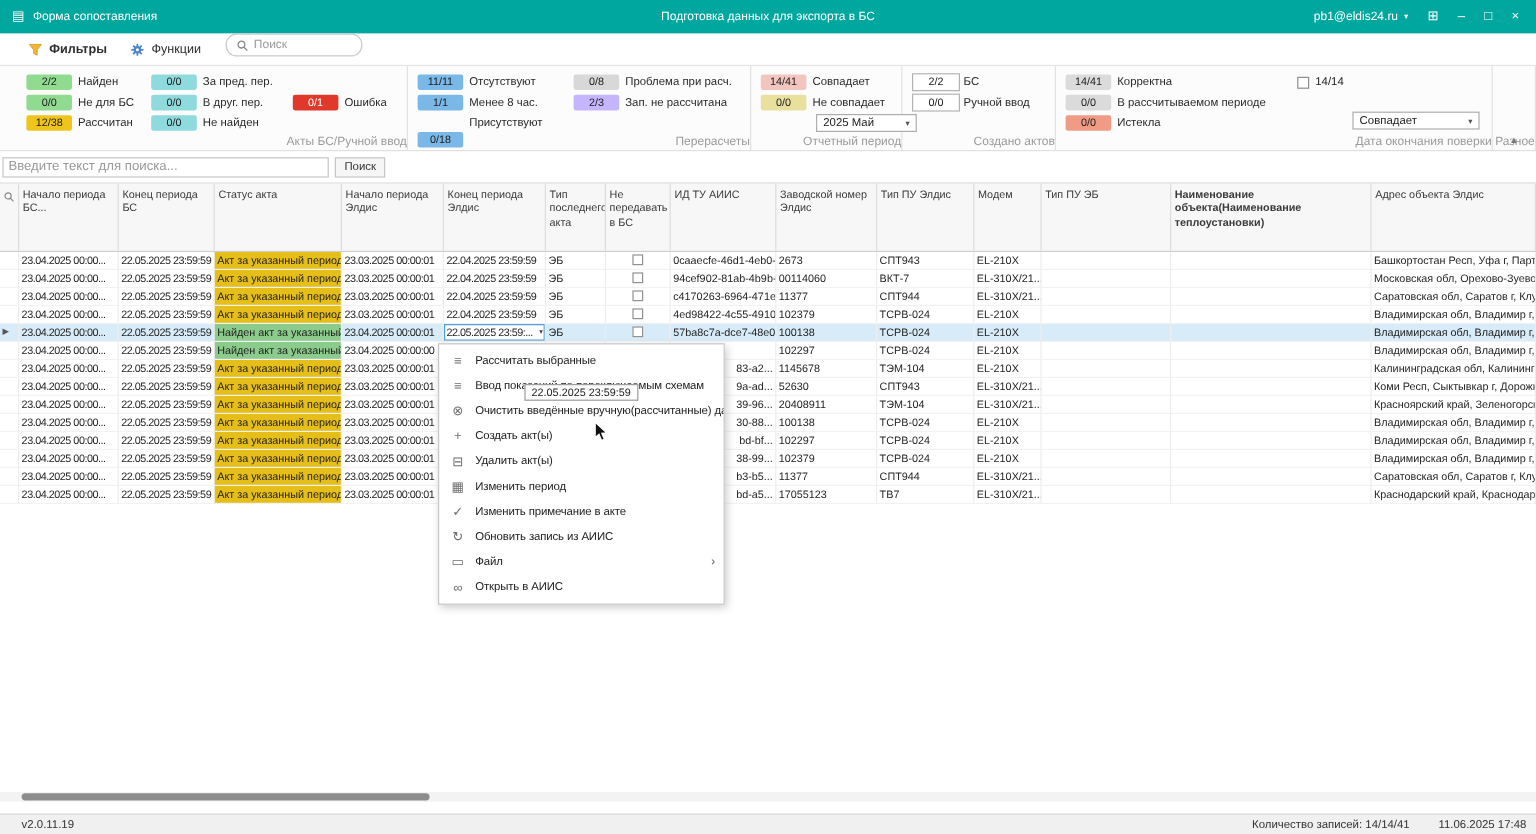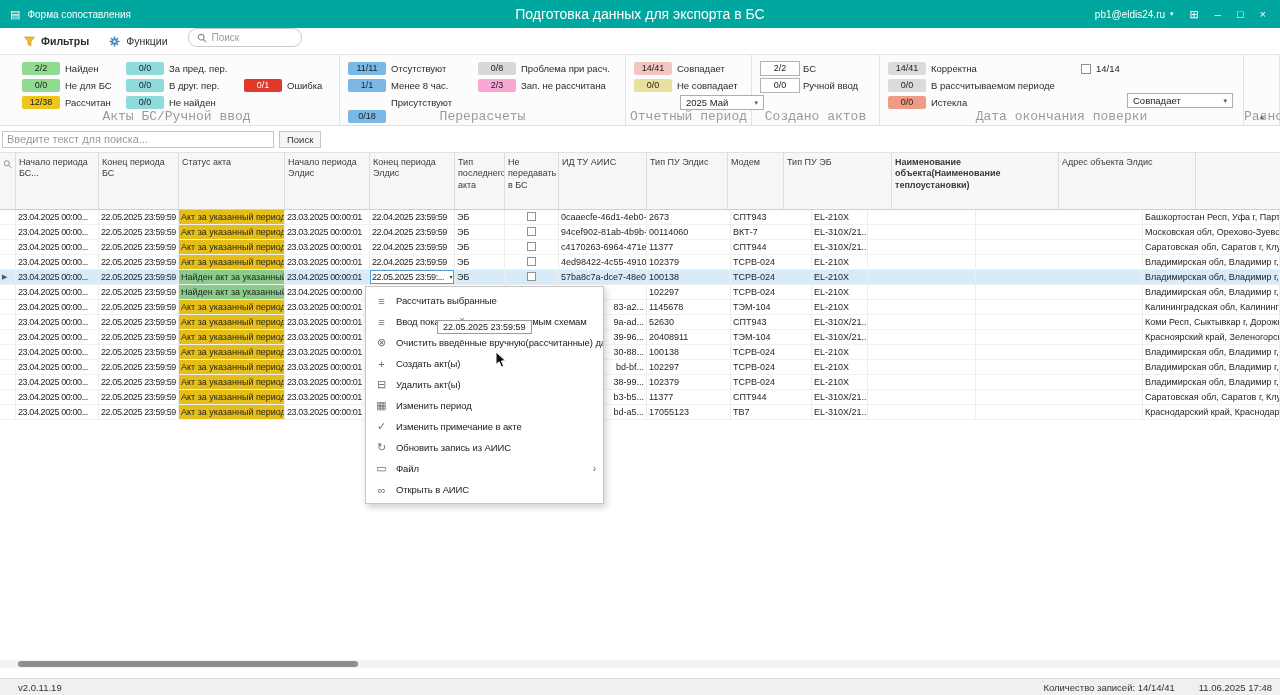--- a/index.html
+++ b/index.html
@@ -1,34 +1,34 @@
 <!DOCTYPE html>
 <html style="--brand: #00A79E; --status-pending: #E6BE1A; --status-found: #8BCB8B; --row-selected: #D8EBF8;"><head>
 <meta charset="utf-8">
 <style>
   html,body{margin:0;padding:0;background:#ddd;}
   .app{position:relative;width:1280px;height:695px;background:#fff;font-family:"Liberation Sans",sans-serif;overflow:hidden;color:#222;}
   
   .titlebar{position:absolute;top:0;left:0;right:0;height:28px;background:var(--brand,#00A79E);color:#fff;display:flex;align-items:center;}
   .tb-left{display:flex;align-items:center;gap:7px;padding-left:10px;font-size:10px;}
   .app-icon{font-size:11px;line-height:1;}
-  .tb-center{position:absolute;left:50%;transform:translateX(-50%);font-size:14px;white-space:nowrap;}
+  .tb-center{position:absolute;left:50%;transform:translateX(-50%);font-size:10px;white-space:nowrap;}
   .tb-right{margin-left:auto;display:flex;align-items:center;gap:16px;padding-right:14px;font-size:10px;}
   .tb-btn{font-size:11px;line-height:1;}
   .usr{display:flex;align-items:center;gap:5px;}
   .caret-dn{font-size:7px;}
   
   .ribbon{position:absolute;top:28px;left:0;right:0;height:27px;background:#fff;border-bottom:1px solid #e4e4e4;display:flex;gap:20px;padding-left:24px;box-sizing:border-box;}
   .rtab{display:flex;align-items:center;gap:6px;font-size:10.5px;color:#2e2e2e;}
   .rtab.active{font-weight:bold;}
   .rsearch{width:96px;height:17px;border:1px solid #c9c9c9;border-radius:9px;display:flex;align-items:center;gap:5px;padding:0 8px;color:#9a9a9a;font-size:10px;}
   
   .fpanel{position:absolute;top:55px;left:0;right:0;height:71px;background:#fcfcfc;border-bottom:1px solid #e0e0e0;display:flex;padding-left:14px;box-sizing:border-box;}
   .fgroup{position:relative;border-right:1px solid #e2e2e2;padding:5px 10px 12px 8px;box-sizing:border-box;}
-  .fg-title{position:absolute;bottom:1px;left:0;right:0;text-align:center;font-size:13px;color:#9b9b9b;white-space:nowrap;font-family:Liberation Mono, monospace;}
+  .fg-title{position:absolute;bottom:1px;left:0;right:0;text-align:right;font-size:10px;color:#9b9b9b;white-space:nowrap;}
   .fg-body{display:grid;column-gap:5px;grid-auto-rows:17px;align-items:center;}
   .badge{height:13px;border-radius:2px;font-size:9px;line-height:13px;text-align:center;color:#1c1c1c;}
   .flabel{font-size:9.5px;color:#2a2a2a;white-space:nowrap;}
   .g-acts .fg-body{grid-template-columns:38px 56px 38px 70px 38px 42px;}
   .g-recalc .fg-body{grid-template-columns:38px 82px 38px 94px;}
   .g-period .fg-body{grid-template-columns:38px 64px;}
   .g-created .fg-body{grid-template-columns:38px 66px;}
   .combo{border:1px solid #adadad;background:#fff;height:15px;display:flex;align-items:center;justify-content:space-between;padding:0 5px;font-size:9.5px;color:#222;box-sizing:border-box;margin-left:46px;}
   .combo .caret-dn{color:#555;}
   .month-combo{grid-column:1/3;width:84px;}
@@ -161,21 +161,21 @@
     </div>
 
     <div class="fgroup g-recalc">
       <div class="fg-body">
         <span class="badge" style="background: rgb(122, 184, 232);">11/11</span>
         <span class="flabel">Отсутствуют</span>
         <span class="badge" style="background: rgb(216, 216, 216);">0/8</span>
         <span class="flabel">Проблема при расч.</span>
         <span class="badge" style="background: rgb(122, 184, 232);">1/1</span>
         <span class="flabel">Менее 8 час.</span>
-        <span class="badge" style="background: #f9a8d4;">2/3</span>
+        <span class="badge" style="background: #c4b5fd;">2/3</span>
         <span class="flabel">Зап. не рассчитана</span>
         <span class="badge" style="background: rgb(122, 184, 232); margin-top: 28px;">0/18</span>
         <span class="flabel">Присутствуют</span>
         <i></i>
           <i></i>
       </div>
       <div class="fg-title">Перерасчеты</div>
     </div>
 
     <div class="fgroup g-period">
@@ -246,20 +246,21 @@
         </svg>
     </div>
     <div class="th c1">Начало периода БС...</div>
     <div class="th c2">Конец периода БС</div>
     <div class="th c3">Статус акта</div>
     <div class="th c4">Начало периода Элдис</div>
     <div class="th c5">Конец периода Элдис</div>
     <div class="th c6">Тип последнего акта</div>
     <div class="th c7">Не передавать в БС</div>
     <div class="th c8">ИД ТУ АИИС</div>
+    <div class="th c9">Заводской номер Элдис</div>
     <div class="th c10">Тип ПУ Элдис</div>
     <div class="th c11">Модем</div>
     <div class="th c12">Тип ПУ ЭБ</div>
     <div class="th c13">Наименование объекта(Наименование теплоустановки)</div>
     <div class="th c14">Адрес объекта Элдис</div>
   </div>
 
   <div class="tbody">
     <div class="tr act">
       <div class="td c0">

